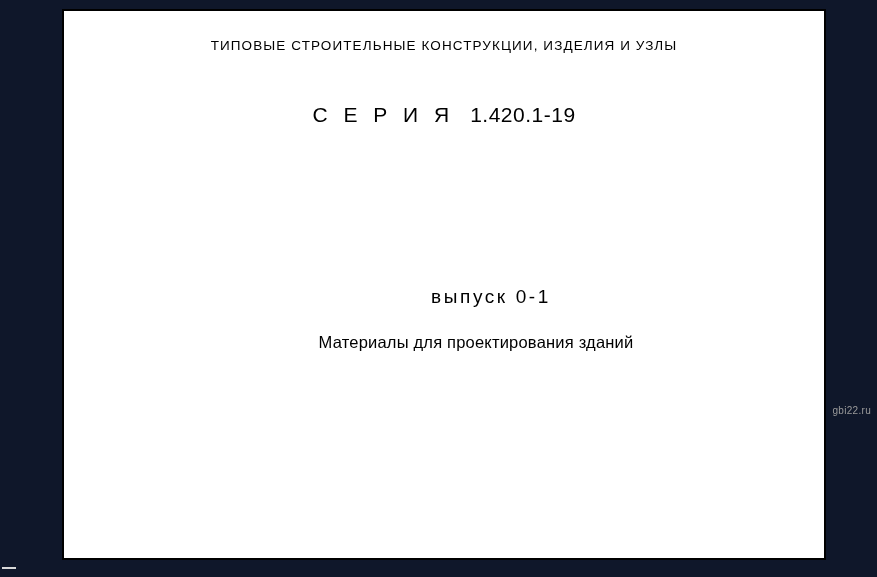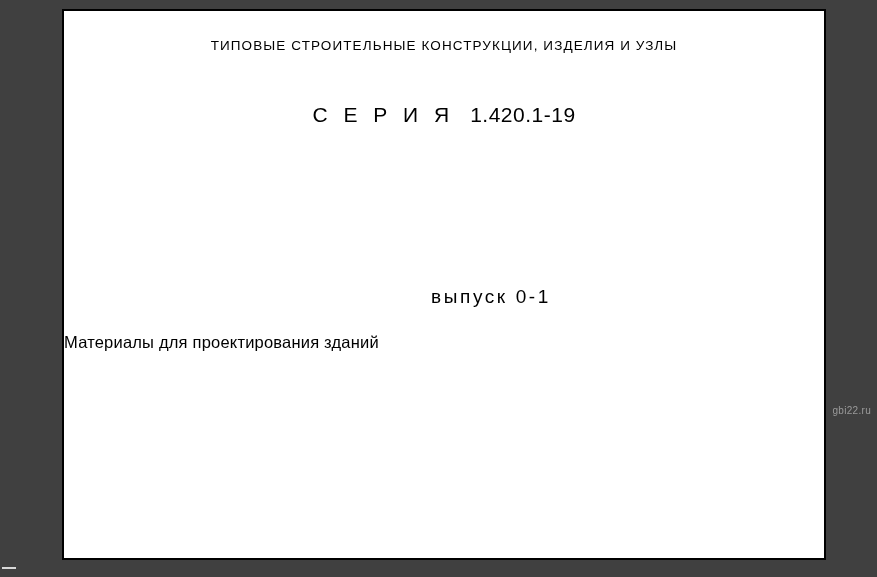--- a/index.html
+++ b/index.html
@@ -14,21 +14,21 @@
     color: #000000;
     position: relative;
     overflow: hidden;
   }
   .page {
     position: absolute;
     left: 0;
     top: 0;
     width: 877px;
     height: 577px;
-    background: #404040;
+    background: #0f172a;
   }
   
   .frame {
     position: absolute;
     left: 62px;
     top: 9px;
     width: 764px;
     height: 551px;
     border: 2px solid #000000;
     box-sizing: border-box;
@@ -86,23 +86,25 @@
     font-size: 19px;
     letter-spacing: 2.6px;
     white-space: nowrap;
     padding-left: 47px;
   }
   .line-subtitle {
     position: absolute;
     top: 322px;
     left: 0;
     width: 100%;
+    text-align: center;
     font-size: 16.5px;
     letter-spacing: 0.2px;
     white-space: nowrap;
+    padding-left: 32px;
   }
   .watermark {
     position: absolute;
     right: 6px;
     top: 405px;
     font-size: 10px;
     color: #9a9a9a;
     letter-spacing: 0.3px;
   }
   .corner-mark {

